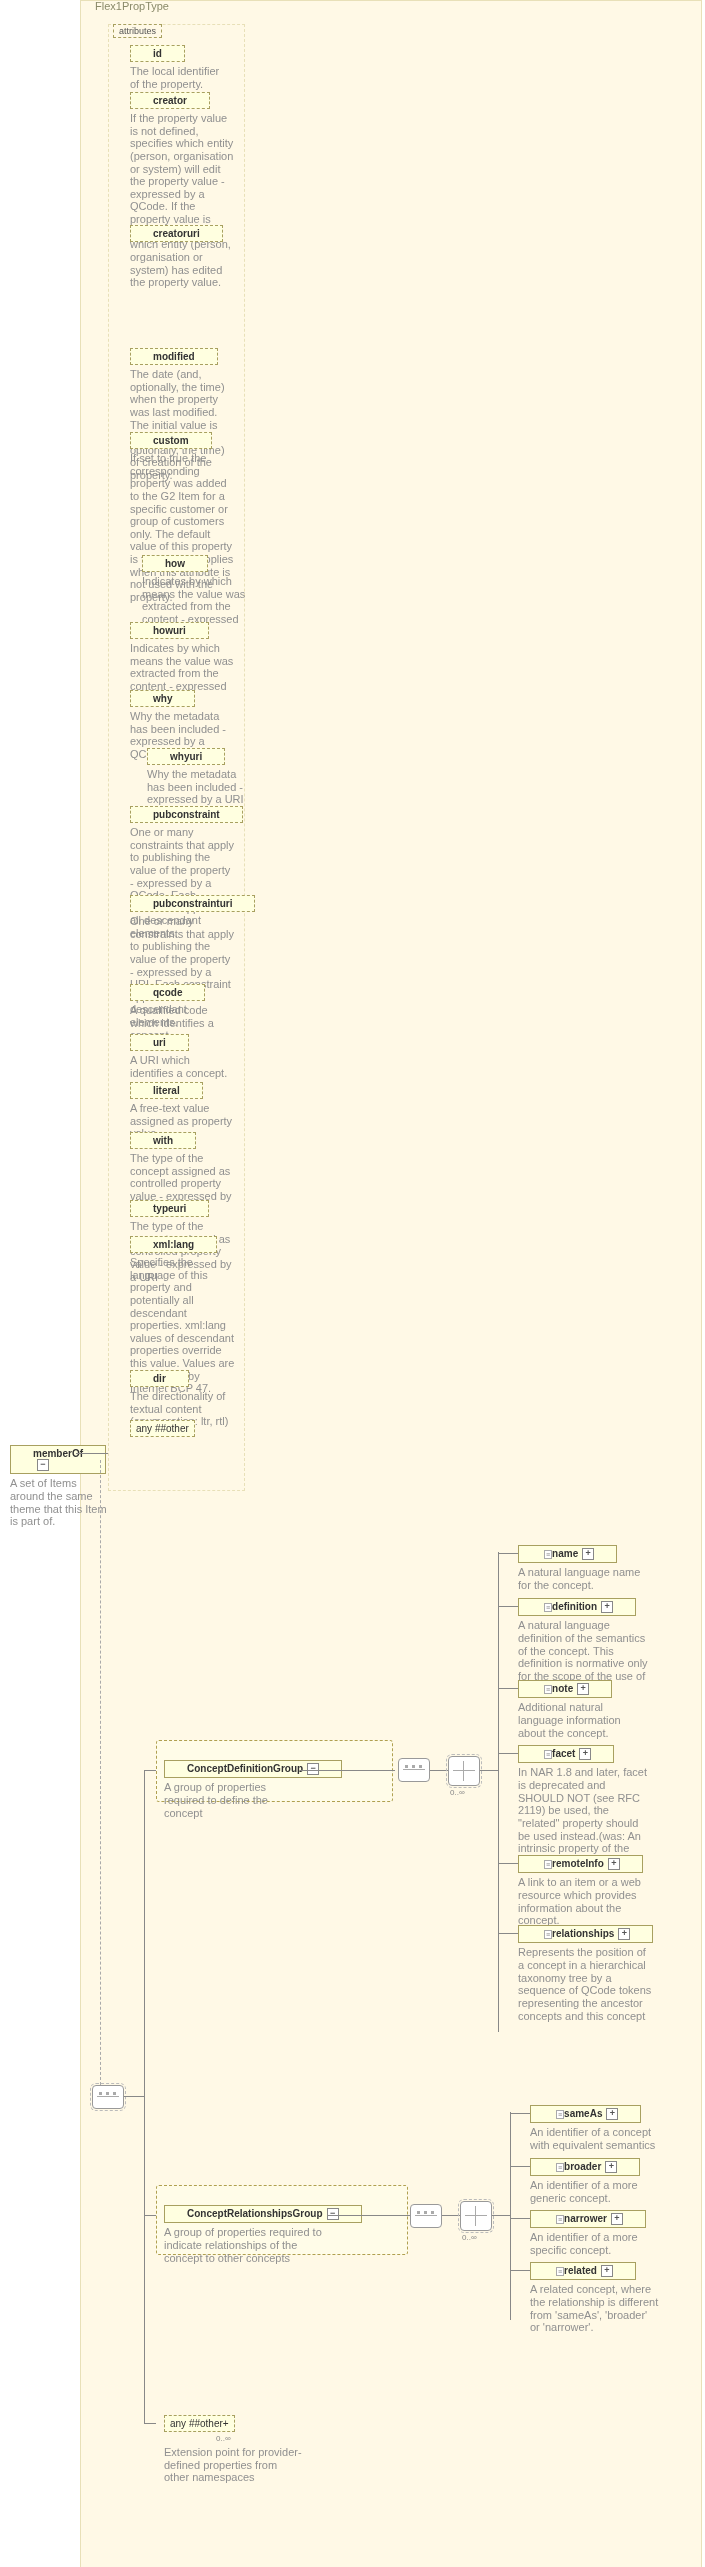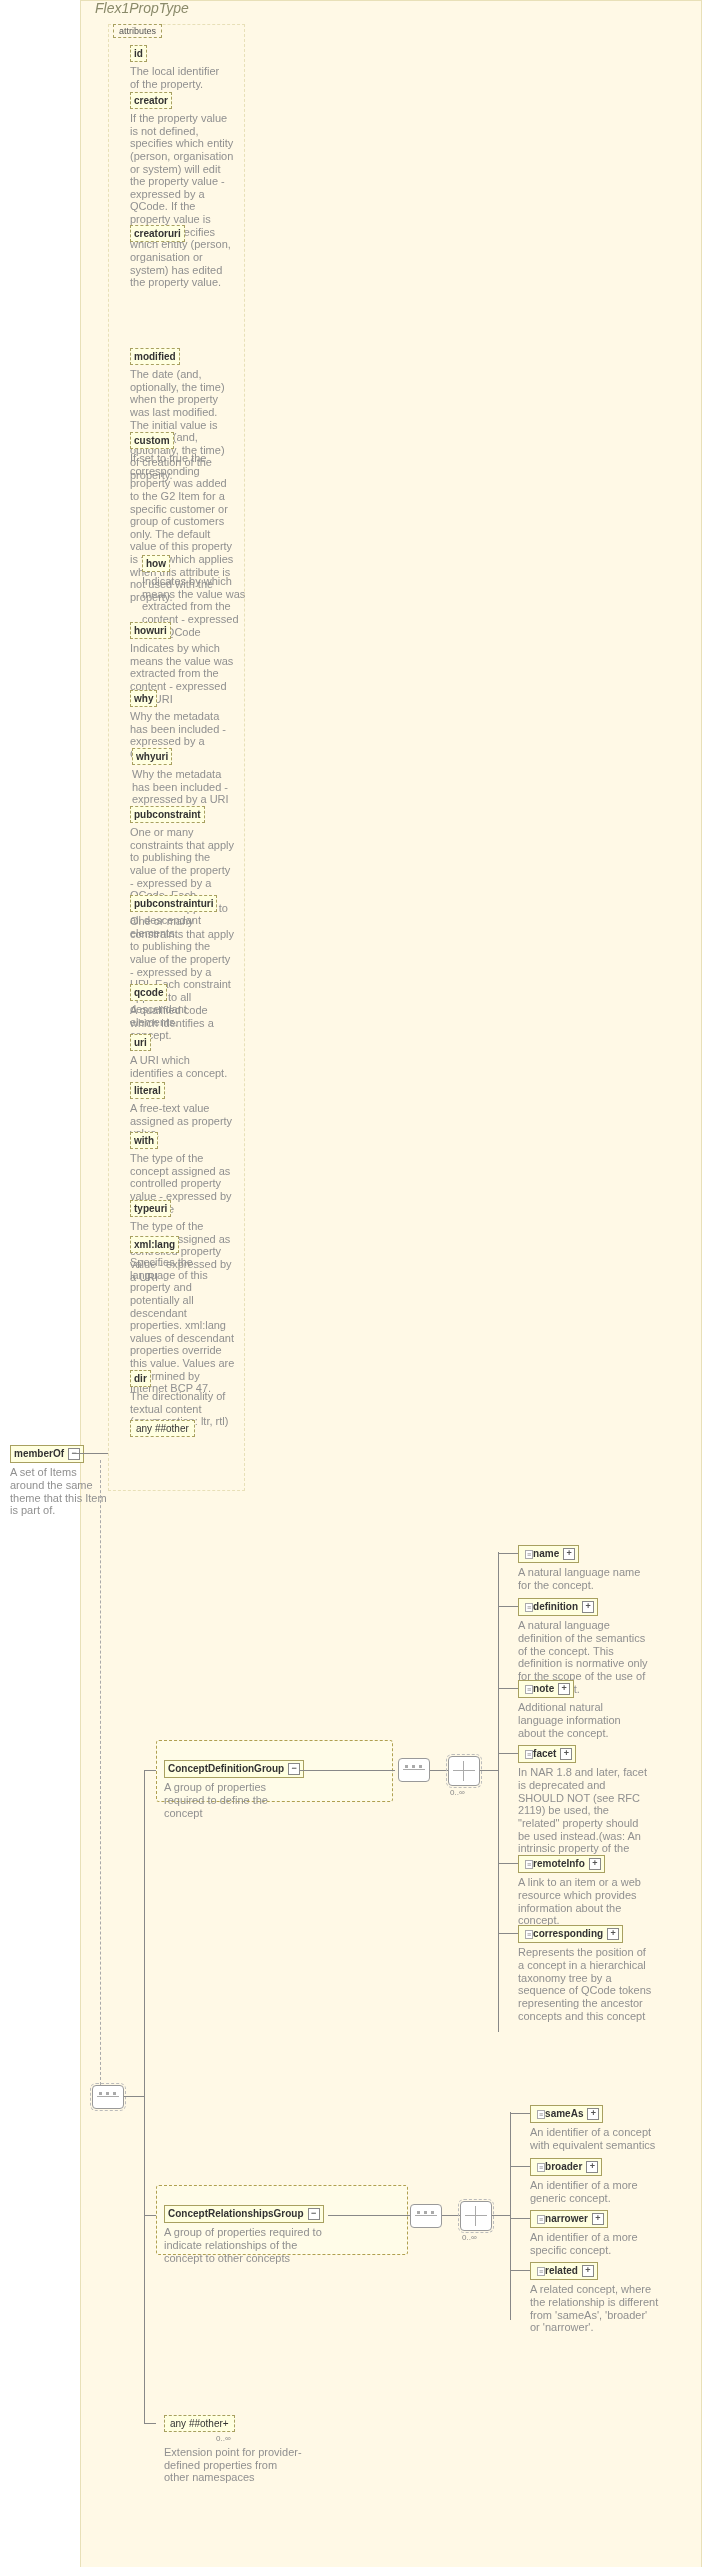--- a/index.html
+++ b/index.html
@@ -1,25 +1,25 @@
 <!DOCTYPE html>
 <html><head>
 <meta charset="utf-8">
 <style>
 html,body{margin:0;padding:0;font-family:Verdana,Geneva,sans-serif;font-size:9px;color:#666;background:#fff}
 .canvas{position:relative;width:705px;height:2567px}
 .panel{position:absolute;background:#fff9e6;border:1px solid #e8e0b8}
 .dashed{border-style:dashed}
 .node{position:relative;position:absolute}
-.tag{display:inline-block;background:#ffffe0;border:1px solid #a8a060;padding:2px 3px;font-weight:bold;color:#333;font-size:10px}
+.tag{display:inline-block;background:#ffffe0;border:1px solid #a8a060;padding:2px 22px;font-weight:bold;color:#333;font-size:10px}
 .tag.opt{border-style:dashed}
 .tag .plus{display:inline-block;width:10px;height:10px;border:1px solid #888;margin-left:4px;font-size:9px;line-height:9px;text-align:center;color:#555;background:#fff;vertical-align:middle}
 .tag .mini{display:inline-block;margin-left:3px;font-size:7px;border:1px solid #aaa;padding:0 1px;background:#fff;color:#888;vertical-align:middle}
 .desc{margin-top:3px;font-size:11px;color:#909090;line-height:1.15;width:130px}
-.typelabel{position:absolute;font-style:italic;font-size:14px;color:#8a8a6a}
+.typelabel{position:absolute;font-size:11px;color:#8a8a6a}
 .attheader{position:absolute;border:1px dashed #a8a060;background:#fff9e6;padding:1px 5px;font-size:9px;color:#555}
 .groupbox{position:absolute;border:1px dashed #b0a050;background:#fffce8;border-radius:3px}
 .connector{position:absolute;background:#888}
 .connector.h{height:1px}
 .connector.v{width:1px}
 .seq{position:absolute;width:30px;height:22px;border:1px solid #999;background:#fff;border-radius:4px}
 .seq::before{content:"";position:absolute;left:4px;top:10px;width:22px;height:1px;background:#aaa}
 .seq::after{content:"";position:absolute;left:6px;top:6px;width:3px;height:3px;background:#aaa;box-shadow:7px 0 #aaa,14px 0 #aaa}
 .seq .dash{position:absolute;left:-3px;top:-3px;right:-3px;bottom:-3px;border:1px dashed #bbb;border-radius:6px}
 .choice{position:absolute;width:30px;height:28px;border:1px solid #999;background:#fff;border-radius:4px}
@@ -72,21 +72,21 @@
     <div class="desc" style="width:105px">Indicates by which means the value was extracted from the content - expressed by a QCode</div>
   </div>
   <div class="node" style="left:130px;top:622px">
     <span class="tag opt"><span>howuri</span></span>
     <div class="desc" style="width:105px">Indicates by which means the value was extracted from the content - expressed by a URI</div>
   </div>
   <div class="node" style="left:130px;top:690px">
     <span class="tag opt"><span>why</span></span>
     <div class="desc" style="width:105px">Why the metadata has been included - expressed by a QCode</div>
   </div>
-  <div class="node" style="left:132px;top:748px">
+  <div class="node" style="left:147px;top:748px">
     <span class="tag opt"><span>whyuri</span></span>
     <div class="desc" style="width:105px">Why the metadata has been included - expressed by a URI</div>
   </div>
   <div class="node" style="left:130px;top:806px">
     <span class="tag opt"><span>pubconstraint</span></span>
     <div class="desc" style="width:105px">One or many constraints that apply to publishing the value of the property - expressed by a QCode. Each constraint applies to all descendant elements.</div>
   </div>
   <div class="node" style="left:130px;top:895px">
     <span class="tag opt"><span>pubconstrainturi</span></span>
     <div class="desc" style="width:105px">One or many constraints that apply to publishing the value of the property - expressed by a URI. Each constraint applies to all descendant elements.</div>
@@ -172,21 +172,21 @@
     <span class="tag"><span class="mini">≡</span><span>facet</span><span class="plus">+</span></span>
     <div class="desc" style="width:135px">In NAR 1.8 and later, facet is deprecated and SHOULD NOT (see RFC 2119) be used, the "related" property should be used instead.(was: An intrinsic property of the concept.)</div>
   </div>
   <div class="node" style="left:518px;top:1855px">
     <div class="connector h" style="left:-20px;top:8px;width:20px"></div>
     <span class="tag"><span class="mini">≡</span><span>remoteInfo</span><span class="plus">+</span></span>
     <div class="desc">A link to an item or a web resource which provides information about the concept.</div>
   </div>
   <div class="node" style="left:518px;top:1925px">
     <div class="connector h" style="left:-20px;top:8px;width:20px"></div>
-    <span class="tag"><span class="mini">≡</span><span>corresponding</span><span class="plus">+</span></span>
+    <span class="tag"><span class="mini">≡</span><span>relationships</span><span class="plus">+</span></span>
     <div class="desc" style="width:135px">Represents the position of a concept in a hierarchical taxonomy tree by a sequence of QCode tokens representing the ancestor concepts and this concept</div>
   </div>
 
   <div class="groupbox" style="left:156px;top:2185px;width:250px;height:68px"></div>
   <div class="node" style="left:164px;top:2205px">
     <span class="tag"><span>ConceptRelationshipsGroup</span><span class="plus">−</span></span>
     <div class="desc" style="width:160px">A group of properties required to indicate relationships of the concept to other concepts</div>
   </div>
   <div class="connector h" style="left:328px;top:2215px;width:82px"></div>
   <div class="seq" style="left:410px;top:2204px"></div>

